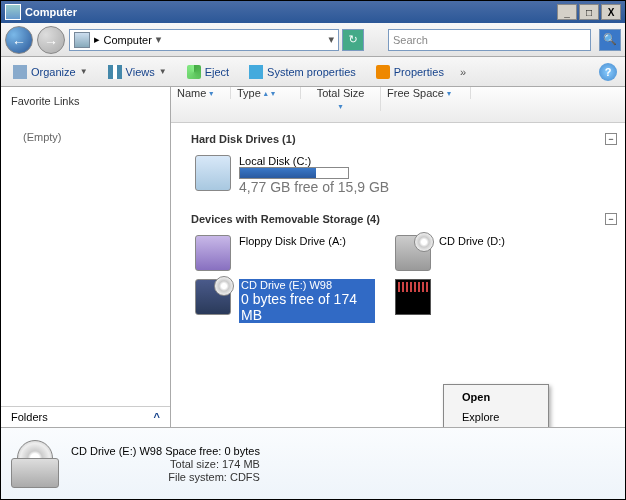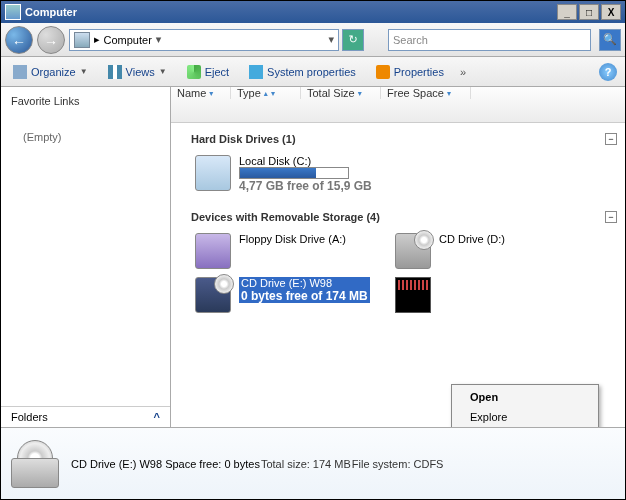--- a/index.html
+++ b/index.html
@@ -45,58 +45,58 @@
 .favlinks .empty { color: #666; padding-left: 12px; }
 .folders { padding: 4px 10px; border-top: 1px solid #ccc; display: flex; align-items: center; justify-content: space-between; cursor: pointer; }
 .folders .chevup { color: #15428b; font-weight: bold; }
 
 .rightpane { flex: 1; background: #fff; overflow: hidden; position: relative; }
 .colhdr { height: 36px; background: linear-gradient(#fdfdfd,#ececec); border-bottom: 1px solid #ccc; display: flex; align-items: flex-start; }
 .colhdr .col { padding: 0 6px; border-right: 1px solid #ddd; display: flex; align-items: center; gap: 3px; cursor: pointer; color: #333; }
 .colhdr .col .sdd { color: #48c; font-size: 8px; }
 .colhdr .col.name { width: 60px; }
 .colhdr .col.type { width: 70px; }
-.colhdr .col.tsize { width: 80px; }
+.colhdr .col.tsize { width: 80px; flex-direction: column; }
 .colhdr .col.fspace { width: 90px; }
 
 .group { padding: 4px 8px; }
 .grouphdr { display: flex; align-items: center; justify-content: space-between; padding: 6px 0; }
 .grouphdr .gtitle { font-weight: bold; color: #333; margin-left: 12px; }
 .grouphdr .collapse { width: 12px; height: 12px; border: 1px solid #888; display: flex; align-items: center; justify-content: center; font-size: 9px; cursor: pointer; }
 
 .driveitem { display: flex; align-items: flex-start; gap: 8px; padding: 4px 4px 4px 16px; }
 .driveicon { width: 36px; height: 36px; background: linear-gradient(#ccc,#999); border: 1px solid #888; border-radius: 3px; flex-shrink: 0; position: relative; }
 .driveicon.hdd { background: linear-gradient(#d8e8f8,#a8c8e0); }
 .driveicon.floppy { background: linear-gradient(#c8b8e8,#8870c0); }
 .driveicon.cd2 { background: linear-gradient(#4a5a8a,#2a3a5a); }
 .driveicon .disc { position: absolute; right: -4px; top: -4px; width: 20px; height: 20px; border-radius: 50%; background: radial-gradient(circle,#fff 20%,#ccc 40%,#eee 70%,#aaa); border: 1px solid #888; }
 .drivelabel { display: flex; flex-direction: column; gap: 0; }
 .drivelabel .dname { color: #000; }
 .drivelabel .dname.sel { background: #316ac5; color: #fff; padding: 0 2px; }
 .drivelabel .bar { width: 110px; height: 12px; border: 1px solid #888; background: #fff; position: relative; }
 .drivelabel .bar .fill { height: 100%; background: linear-gradient(#3a78c8,#2a5aa0); width: 70%; }
-.drivelabel .sub { color: #777; font-size: 12px; font-weight: bold; }
+.drivelabel .sub { color: #777; font-size: 14px; }
 
 .drow { display: flex; flex-wrap: wrap; }
 .drow .driveitem { width: 200px; }
 
 .thumbicon { width: 36px; height: 36px; background: #000; border: 1px solid #555; flex-shrink: 0; position: relative; }
 .thumbicon::after { content:""; position:absolute; top:2px; left:2px; right:2px; height:10px; background: repeating-linear-gradient(90deg,#c44,#c44 2px,#000 2px,#000 4px); }
 
 
-.ctxmenu { position: absolute; left: 280px; top: 297px; width: 148px; background: #f4f4f4; border: 1px solid #888; box-shadow: 2px 2px 4px rgba(0,0,0,.3); z-index: 100; padding: 2px; }
+.ctxmenu { position: absolute; left: 272px; top: 297px; width: 106px; background: #f4f4f4; border: 1px solid #888; box-shadow: 2px 2px 4px rgba(0,0,0,.3); z-index: 100; padding: 2px; }
 .ctxmenu .mi { padding: 4px 16px; cursor: pointer; color: #000; }
 .ctxmenu .mi.bold { font-weight: bold; }
 
 
 .details { height: 72px; border-top: 1px solid #aaa; background: linear-gradient(#fafcfe,#eef4fa); display: flex; align-items: center; padding: 4px 10px; gap: 12px; }
 .details .dicon { width: 48px; height: 48px; position: relative; }
 .details .dicon .base { width: 48px; height: 30px; background: linear-gradient(#ddd,#aaa); border: 1px solid #888; border-radius: 3px; position: absolute; bottom: 0; }
 .details .dicon .disc2 { width: 36px; height: 36px; border-radius: 50%; background: radial-gradient(circle,#fff 18%,#ccc 30%,#eee 60%,#aaa); border: 1px solid #888; position: absolute; top: 0; left: 6px; }
-.details .dtext { display: flex; flex-direction: row; gap: 1px; color: #333; }
+.details .dtext { display: flex; flex-direction: column; gap: 1px; color: #333; align-items: flex-end; }
 .details .dtext .dt1 { color: #000; }
 </style>
 </head>
 <body>
 
 <div class="titlebar">
   <div class="appicon"></div>
   <div class="title">Computer</div>
   <div class="winbtns">
     <div class="winbtn">_</div>

